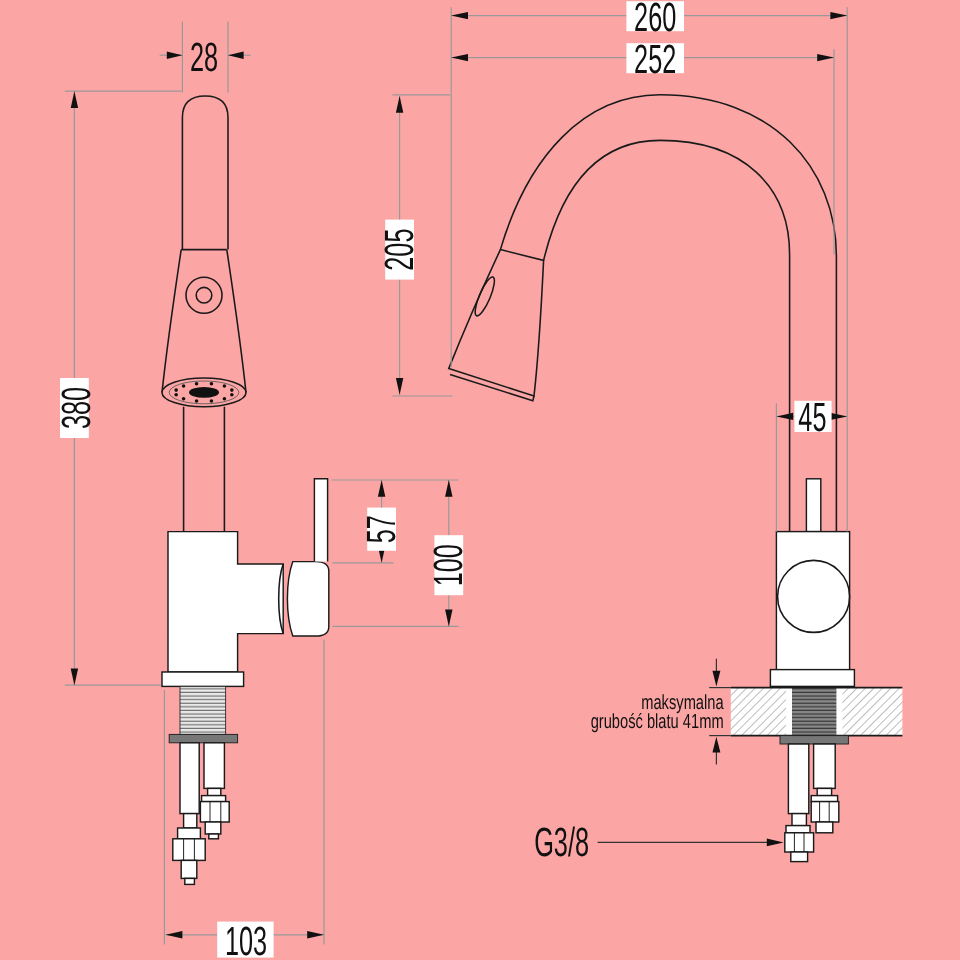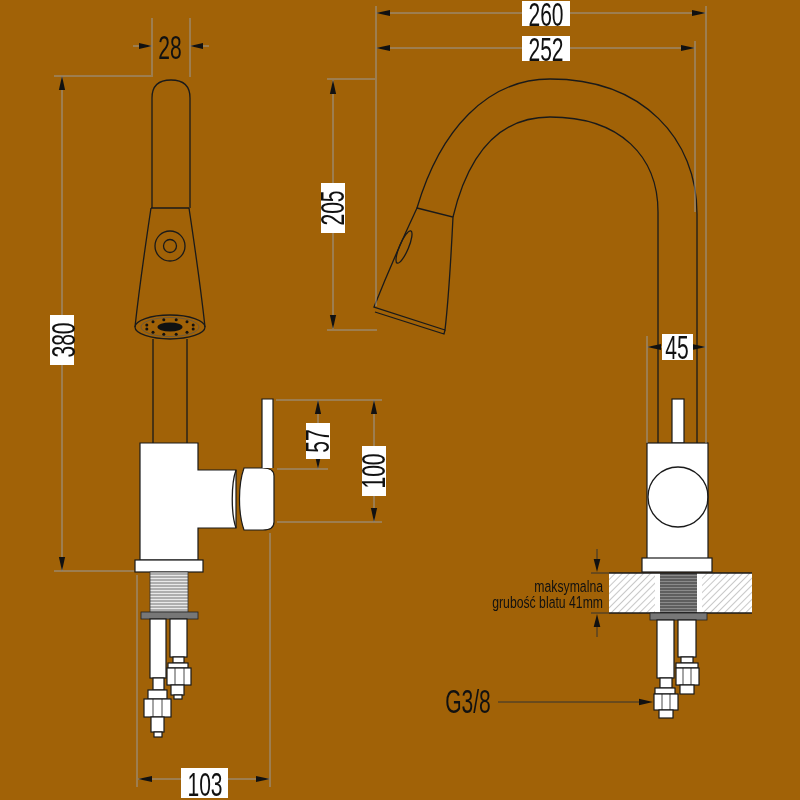--- a/index.html
+++ b/index.html
@@ -1,16 +1,16 @@
 <!DOCTYPE html>
 <html><head>
 <meta charset="utf-8">
 <style>
   html,body{margin:0;padding:0;background:#fff;}
-  #stage{position:relative;width:800px;height:800px;background:#a16207;overflow:hidden;
+  #stage{position:relative;width:800px;height:800px;background:#fca5a5;overflow:hidden;
          font-family:"Liberation Sans",sans-serif;}
   svg{position:absolute;left:0;top:0;}
   text{font-family:"Liberation Sans",sans-serif;fill:#111;}
   .dim-num{font-size:34px;}
   .note{font-size:17px;}
   .partline{stroke:#1a1a1a;stroke-width:1.3;fill:none;}
   .partfill{stroke:#1a1a1a;stroke-width:1.2;fill:#fff;}
   .dimline{stroke:#999;stroke-width:1;fill:none;}
   .darkline{stroke:#333;stroke-width:1;fill:none;}
   .arrow{fill:#111;stroke:none;}

